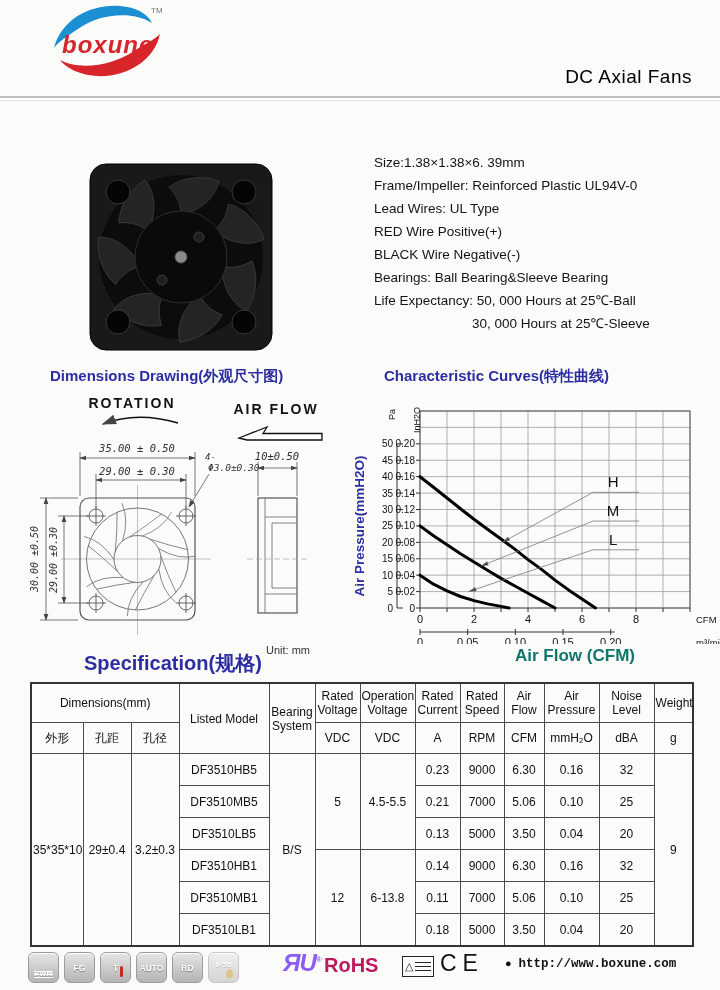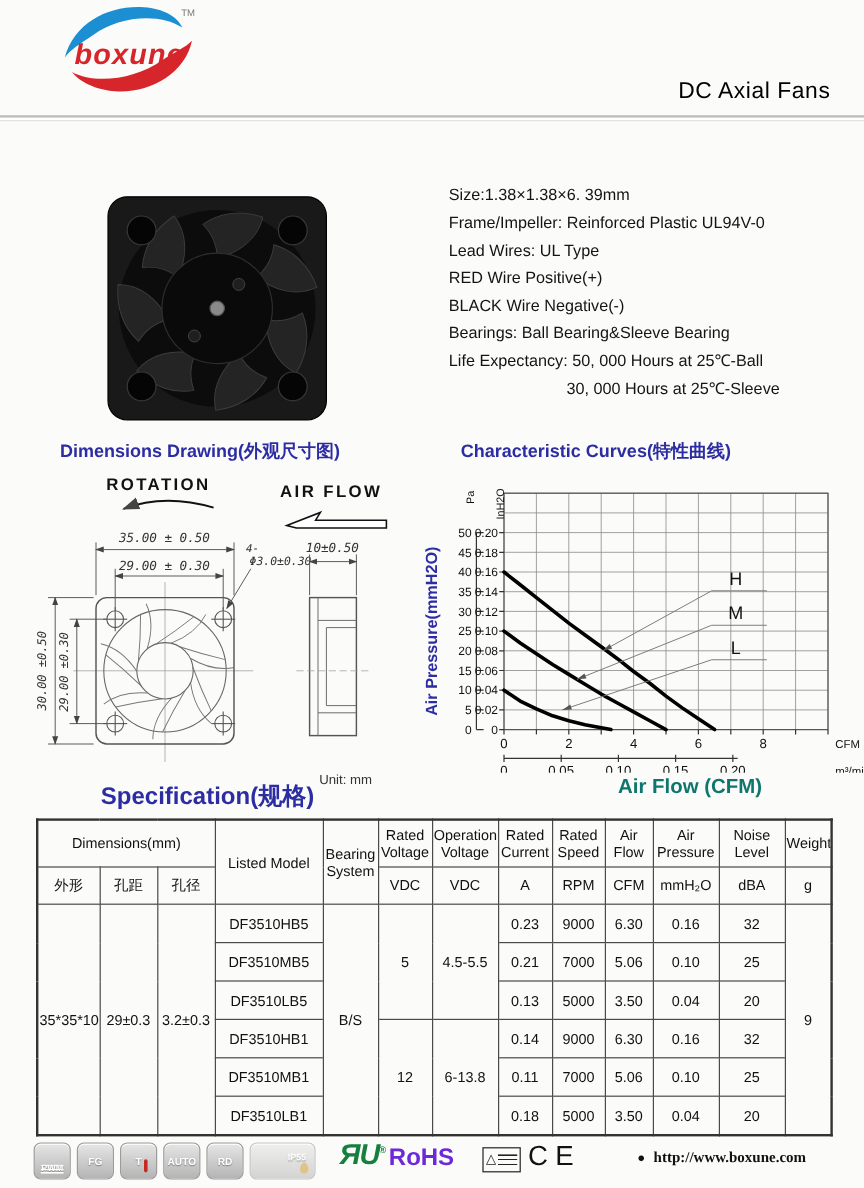--- a/index.html
+++ b/index.html
@@ -33,35 +33,35 @@
   #spec-table tr.h1 th{height:38px;line-height:14px;}
   #spec-table tr.h2 th{height:30px;}
   #spec-table td{height:31px;}
 
   
   #badges{top:952px;left:28px;display:flex;gap:5px;}
   .badge{position:relative;width:29px;height:29px;border-radius:6px;border:1px solid #9c9c9c;
          background:linear-gradient(#e6e6e6,#b4b4b4);box-shadow:inset 0 1px 0 #fff;
          display:flex;align-items:center;justify-content:center;}
   .badge span{font-size:8.5px;font-weight:bold;color:#fff;text-shadow:0 1px 1px #7d7d7d;letter-spacing:0;}
-  .badge.faded{opacity:.55;padding-left:24px;}
+  .badge.faded{opacity:.55;}
   .badge .stripes{position:absolute;left:5px;right:5px;bottom:4px;height:7px;
          background:repeating-linear-gradient(#fff 0 1px,transparent 1px 3px);}
   .badge .thermo{position:absolute;right:7px;bottom:5px;width:3px;height:11px;border-radius:2px;background:#c62a20;}
   .badge .drop{position:absolute;right:5px;bottom:4px;width:7px;height:9px;background:#c9972f;
          border-radius:50% 50% 50% 50%/60% 60% 40% 40%;}
-  #ul-mark{top:949px;left:283px;font-size:24px;font-weight:bold;font-style:italic;color:#15803d;letter-spacing:-1px;}
+  #ul-mark{top:949px;left:283px;font-size:24px;font-weight:bold;font-style:italic;color:#8b5cf6;letter-spacing:-1px;}
   #ul-mark sup{font-size:8px;font-style:normal;}
-  #rohs{top:954px;left:324px;font-size:20px;font-weight:bold;color:#6d28d9;}
+  #rohs{top:954px;left:324px;font-size:20px;font-weight:bold;color:#be185d;}
   #cert-box{top:956px;left:402px;width:30px;height:19px;border:1.5px solid #222;display:flex;align-items:center;}
   #cert-box .cert-tri{font-size:11px;line-height:11px;color:#222;margin-left:2px;}
   #cert-box .cert-lines{flex:1;height:10px;margin:0 2px;
          background:repeating-linear-gradient(#222 0 1px,transparent 1px 4px);}
   #ce{top:950px;left:440px;font-size:23px;font-weight:normal;color:#111;letter-spacing:6px;font-family:Liberation Sans, sans-serif;}
-  #website{top:957px;left:505px;font-family:Liberation Serif, serif;font-size:12.5px;font-weight:bold;color:#111;margin-left:26px;}
+  #website{top:957px;left:505px;font-family:Liberation Mono, monospace;font-size:12.5px;font-weight:bold;color:#111;}
   #website .bullet{font-size:11px;margin-right:7px;}
 
   svg text{font-family:"Liberation Sans",sans-serif;}
   .cadtext{font-family:"DejaVu Sans Mono",monospace;font-style:italic;fill:#333;}
 </style>
 </head>
 <body>
 
 <div id="page">
 
@@ -390,21 +390,21 @@
       <th>RPM</th>
       <th>CFM</th>
       <th>mmH₂O</th>
       <th>dBA</th>
       <th>g</th>
     </tr>
     </tbody>
       <tbody id="spec-tbody">
         <tr>
           <td rowspan="6">35*35*10</td>
-          <td rowspan="6">29±0.3</td>
+          <td rowspan="6">29±0.4</td>
           <td rowspan="6">3.2±0.3</td>
           <td>DF3510HB5</td>
           <td rowspan="6">B/S</td>
           <td rowspan="3">5</td>
           <td rowspan="3">4.5-5.5</td>
           <td>0.23</td>
           <td>9000</td>
           <td>6.30</td>
           <td>0.16</td>
           <td>32</td>

